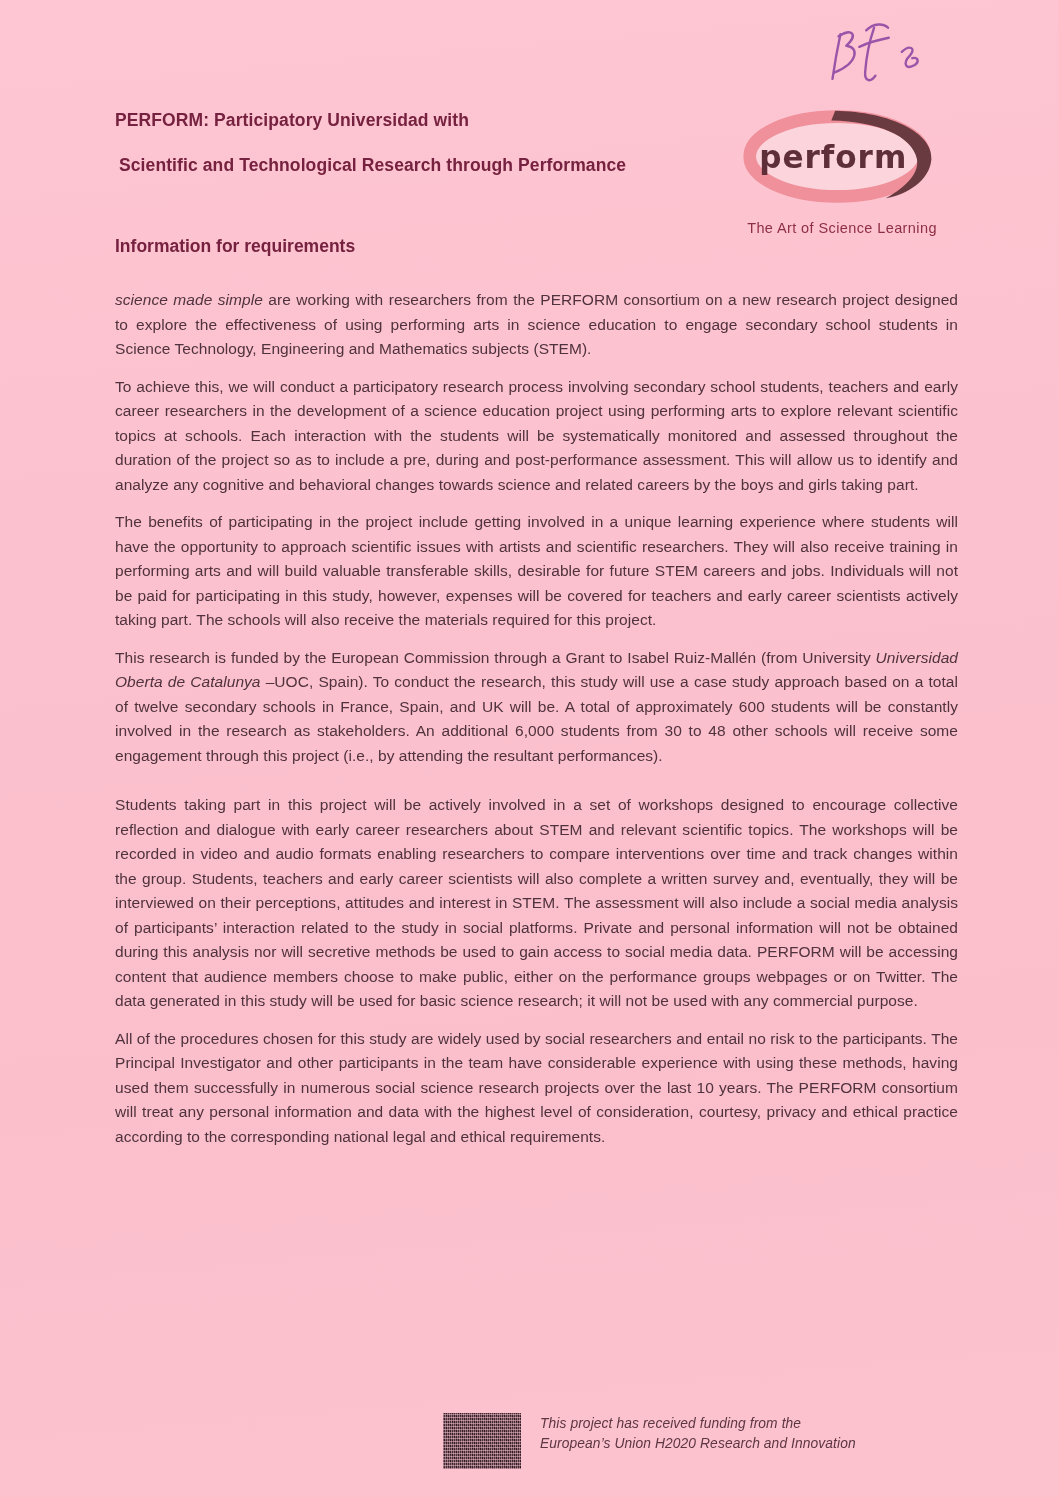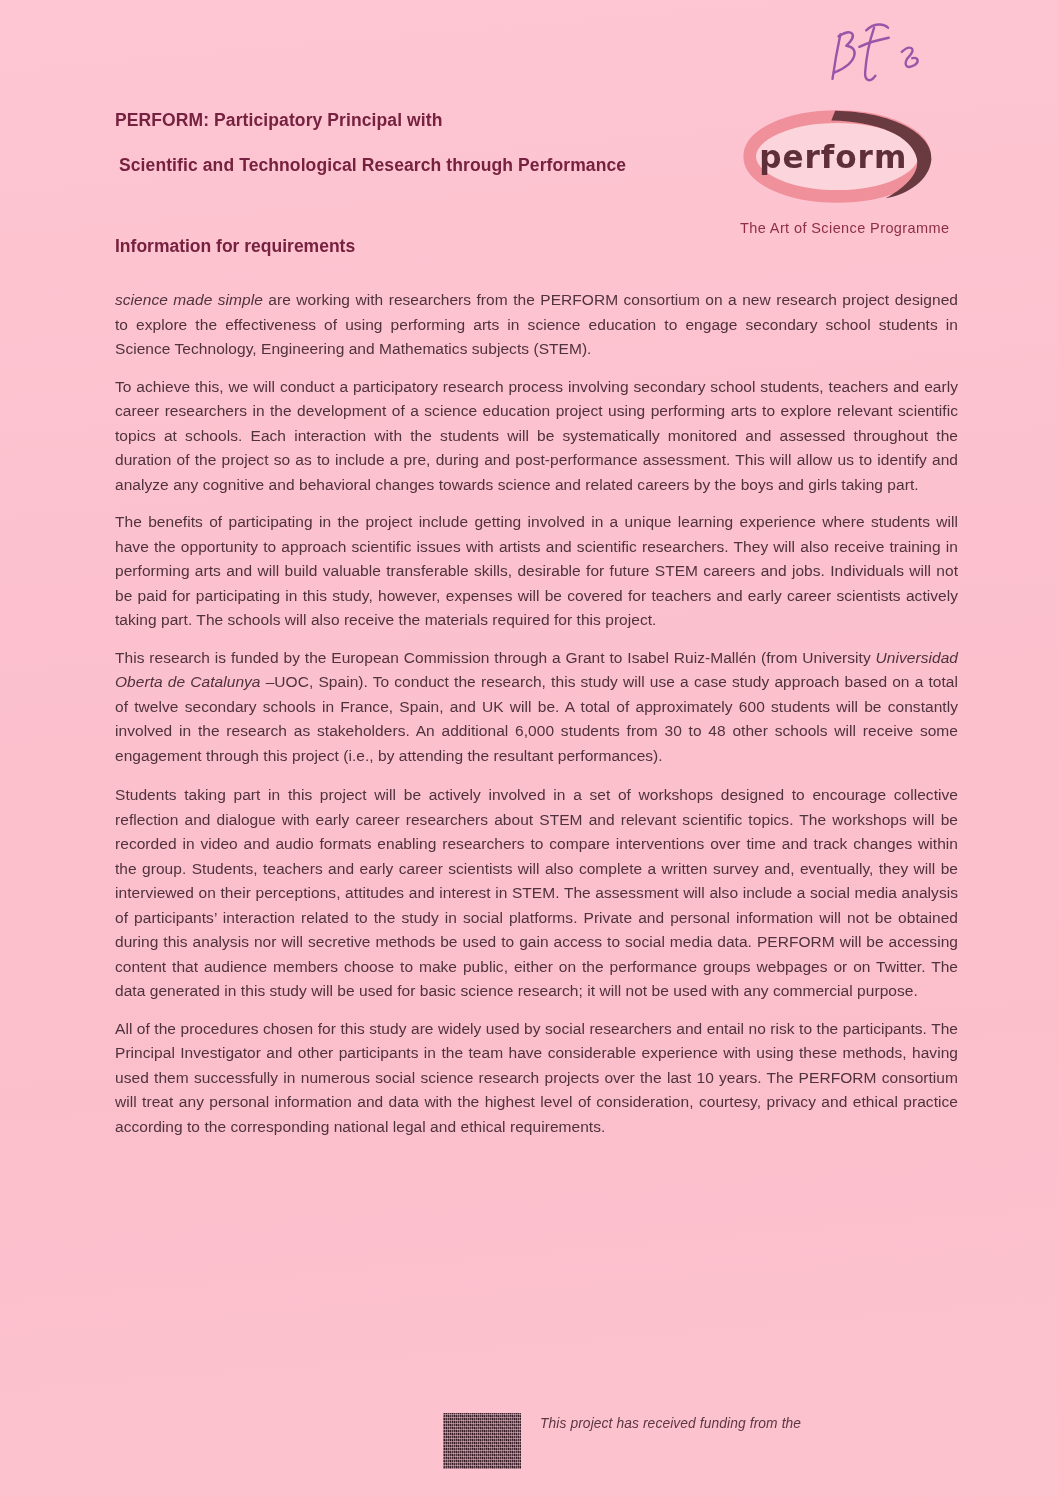--- a/index.html
+++ b/index.html
@@ -22,21 +22,21 @@
   .logo-tagline{margin-top:8px;color:#8f2f45;font-size:14.5px;letter-spacing:0.4px;white-space:nowrap;}
   
   .section-heading{position:absolute;left:115px;top:236px;font-size:17.5px;font-weight:bold;color:#76213f;}
   
   .content{
     position:absolute;left:115px;top:288px;width:843px;
     font-size:15.5px;line-height:24.5px;color:#4f323d;
     text-align:justify;letter-spacing:0.05px;
   }
   .content p{margin:0 0 13px 0;}
-  .content p.gap-lg{margin-top:15px;}
+  .content p.gap-lg{margin-top:25px;}
   .content p.gap-md{margin-top:8px;}
   .ital{font-style:italic;}
   
   .consent-box{
     position:absolute;left:113px;top:1185px;width:838px;box-sizing:border-box;
     border:3px solid #2e1f24;
     padding:24px 22px 22px 22px;
   }
   .consent-text{
     width:800px;
@@ -69,43 +69,44 @@
         <path d="M18,16 C32,8 38,16 25,26 C38,28 36,44 11,52"></path>
         <path d="M54,10 C48,24 44,40 42,54 C41,62 46,65 52,58"></path>
         <path d="M38,28 C48,24 60,22 68,21"></path>
         <path d="M46,12 C54,5 64,6 68,11"></path>
         <path d="M80,36 C88,29 95,33 88,40 C80,47 82,55 92,50 C97,47 96,42 90,43"></path>
       </g>
     </svg>
   </div>
 
   <div class="title-block">
-    <div class="title-line1">PERFORM: Participatory Principal with</div>
+    <div class="title-line1">PERFORM: Participatory Universidad with</div>
     <div class="title-line2">Scientific and Technological Research through Performance</div>
   </div>
 
   <div class="logo">
     <svg width="204" height="104" viewBox="0 0 210 107">
       <ellipse cx="100" cy="54" rx="90" ry="41" fill="#fbd7dd" stroke="#ef8b96" stroke-width="13" opacity="0.9"></ellipse>
       <path d="M98,7 C155,8 199,30 197,57 C195,79 172,93 150,97 C173,84 185,70 182,56 C177,33 142,18 94,17 Z" fill="#693a40"></path>
       <text x="96" y="66" text-anchor="middle" font-family="DejaVu Sans, sans-serif" font-size="32" font-weight="bold" fill="#5e2f38" letter-spacing="1">perform</text>
     </svg>
-    <div class="logo-tagline">The Art of Science Programme</div>
+    <div class="logo-tagline">The Art of Science Learning</div>
   </div>
 
   <div class="section-heading">Information for requirements</div>
 
   <div class="content">
     <p><span class="ital">science made simple</span><span> are working with researchers from the PERFORM consortium on a new research project designed to explore the effectiveness of using performing arts in science education to engage secondary school students in Science Technology, Engineering and Mathematics subjects (STEM).</span></p>
     <p>To achieve this, we will conduct a participatory research process involving secondary school students, teachers and early career researchers in the development of a science education project using performing arts to explore relevant scientific topics at schools. Each interaction with the students will be systematically monitored and assessed throughout the duration of the project so as to include a pre, during and post-performance assessment. This will allow us to identify and analyze any cognitive and behavioral changes towards science and related careers by the boys and girls taking part.</p>
     <p>The benefits of participating in the project include getting involved in a unique learning experience where students will have the opportunity to approach scientific issues with artists and scientific researchers. They will also receive training in performing arts and will build valuable transferable skills, desirable for future STEM careers and jobs. Individuals will not be paid for participating in this study, however, expenses will be covered for teachers and early career scientists actively taking part.  The schools will also receive the materials required for this project.</p>
     <p><span>This research is funded by the European Commission through a Grant to Isabel Ruiz-Mallén (from University </span><span class="ital">Universidad Oberta de Catalunya</span><span> –UOC, Spain).  To conduct the research, this study will use a case study approach based on a total of twelve secondary schools in France, Spain, and UK will be. A total of approximately 600 students will be constantly involved in the research as stakeholders. An additional 6,000 students from 30 to 48 other schools will receive some engagement through this project (i.e., by attending the resultant performances).</span></p>
     <p class="gap-lg">Students taking part in this project will be actively involved in a set of workshops designed to encourage collective reflection and dialogue with early career researchers about STEM and relevant scientific topics. The workshops will be recorded in video and audio formats enabling researchers to compare interventions over time and track changes within the group. Students, teachers and early career scientists will also complete a written survey and, eventually, they will be interviewed on their perceptions, attitudes and interest in STEM. The assessment will also include a social media analysis of participants’ interaction related to the study in social platforms. Private and personal information will not be obtained during this analysis nor will secretive methods be used to gain access to social media data. PERFORM will be accessing content that audience members choose to make public, either on the performance groups webpages or on Twitter. The data generated in this study will be used for basic science research; it will not be used with any commercial purpose.</p>
     <p class="gap-md">All of the procedures chosen for this study are widely used by social researchers and entail no risk to the participants. The Principal Investigator and other participants in the team have considerable experience with using these methods, having used them successfully in numerous social science research projects over the last 10 years. The PERFORM consortium will treat any personal information and data with the highest level of consideration, courtesy, privacy and ethical practice according to the corresponding national legal and ethical requirements.</p>
   </div>
 
 
   <div class="eu-flag"></div>
   <div class="footer-text">
     <div>This project has received funding from the</div>
+    <div>European’s Union H2020 Research and Innovation</div>
   </div>
 
 </div>
 
 </body></html>

